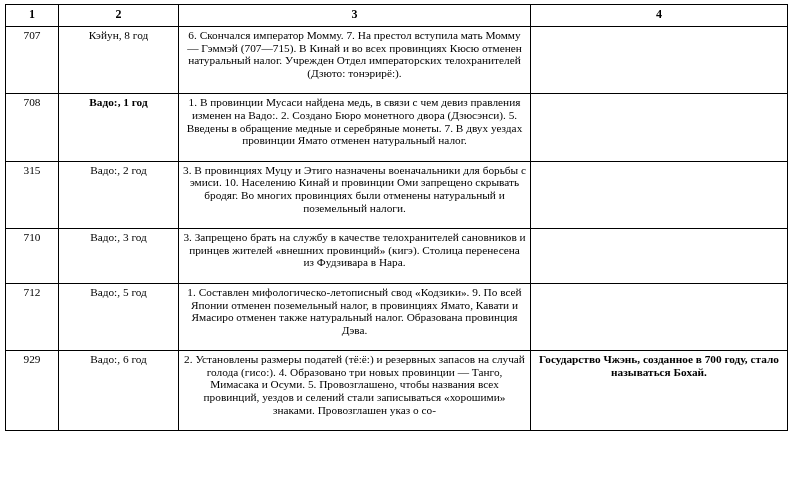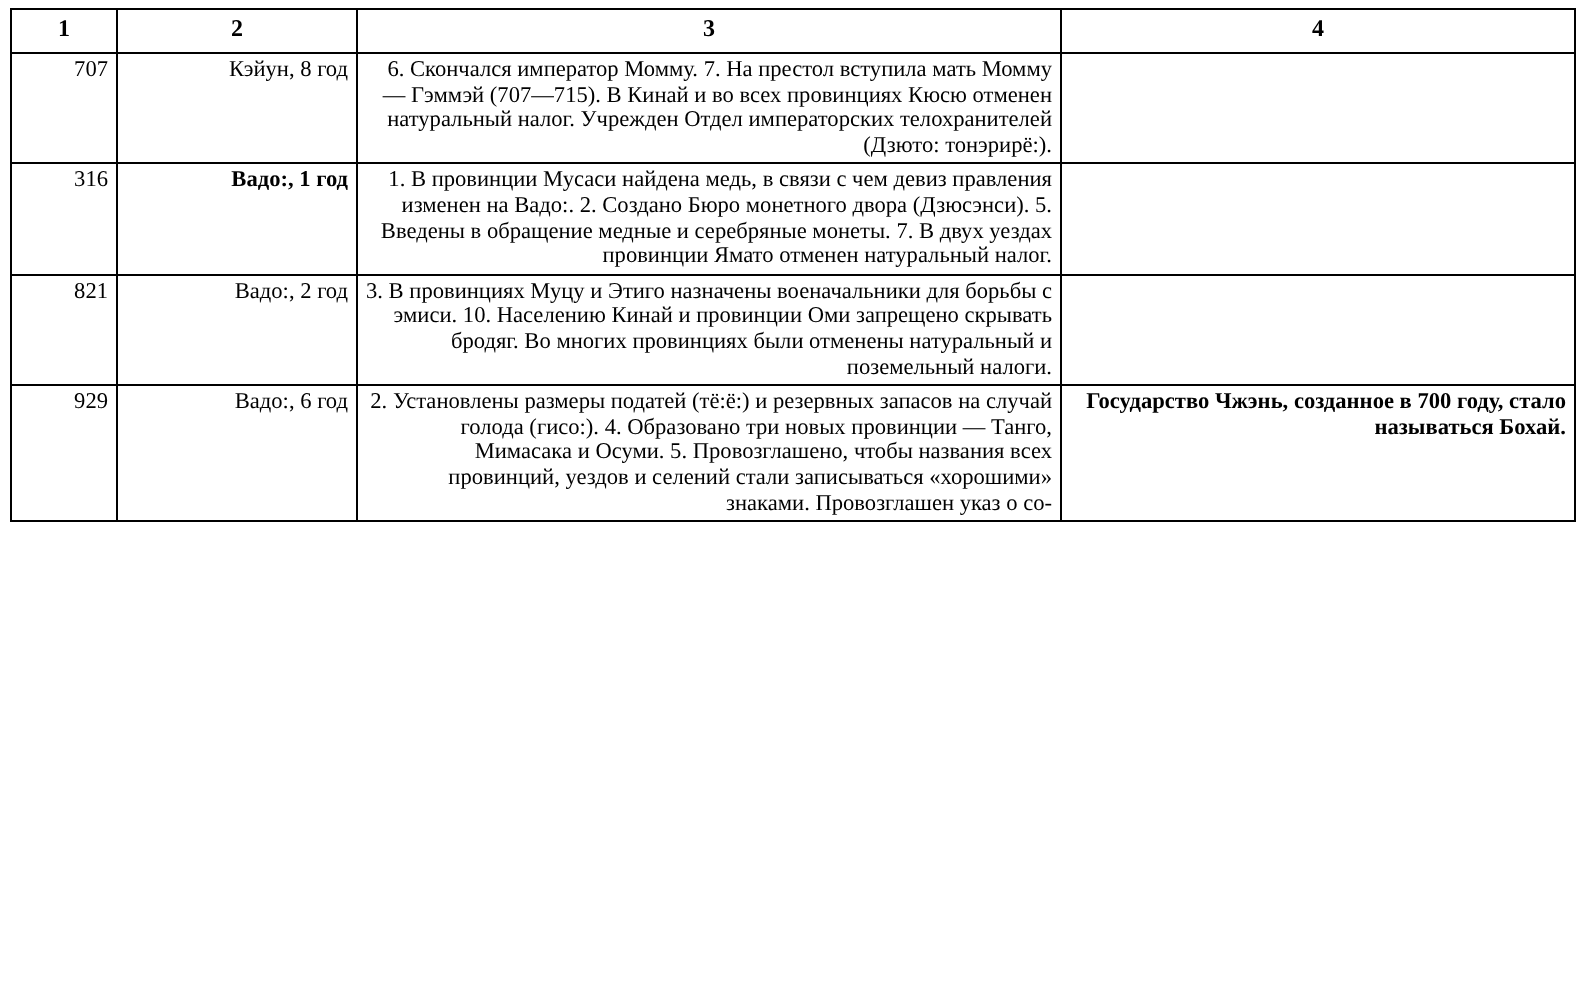--- a/index.html
+++ b/index.html
@@ -28,24 +28,24 @@
     background: #ffffff;
   }
   table.chron col.c1 { width: 53px; }
   table.chron col.c2 { width: 120px; }
   table.chron col.c3 { width: 352px; }
   table.chron col.c4 { width: 257px; }
 
   table.chron th, table.chron td {
     border: 1px solid #000000;
     vertical-align: top;
-    padding: 2px 4px 2px 4px;
+    padding: 2px 4px 14px 4px;
     font-size: 11.3px;
     line-height: 12.6px;
-    text-align: right;
+    text-align: center;
   }
   table.chron thead th {
     text-align: center;
     font-weight: bold;
     font-size: 12px;
     padding: 3px 2px 4px 2px;
     height: 14px;
   }
   td.year {
     font-size: 11.6px;
@@ -86,29 +86,41 @@
       </tr>
     </thead>
     <tbody>
       <tr>
         <td class="year">707</td>
         <td class="era">Кэйун, 8 год</td>
         <td class="events">6. Скончался император Момму. 7. На престол вступила мать Момму — Гэммэй (707—715). В Кинай и во всех провинциях Кюсю отменен натуральный налог. Учрежден Отдел императорских телохранителей (Дзюто: тонэрирё:).</td>
         <td class="notes"></td>
       </tr>
       <tr>
-        <td class="year">316</td>
+        <td class="year">708</td>
         <td class="era b">Вадо:, 1 год</td>
         <td class="events">1. В провинции Мусаси найдена медь, в связи с чем девиз правления изменен на Вадо:. 2. Создано Бюро монетного двора (Дзюсэнси). 5. Введены в обращение медные и серебряные монеты. 7. В двух уездах провинции Ямато отменен натуральный налог.</td>
         <td class="notes"></td>
       </tr>
       <tr>
-        <td class="year">821</td>
+        <td class="year">315</td>
         <td class="era">Вадо:, 2 год</td>
         <td class="events">3. В провинциях Муцу и Этиго назначены военачальники для борьбы с эмиси. 10. Населению Кинай и провинции Оми запрещено скрывать бродяг. Во многих провинциях были отменены натуральный и поземельный налоги.</td>
+        <td class="notes"></td>
+      </tr>
+      <tr>
+        <td class="year">710</td>
+        <td class="era">Вадо:, 3 год</td>
+        <td class="events">3. Запрещено брать на службу в качестве телохранителей сановников и принцев жителей «внешних провинций» (кигэ). Столица перенесена из Фудзивара в Нара.</td>
+        <td class="notes"></td>
+      </tr>
+      <tr>
+        <td class="year">712</td>
+        <td class="era">Вадо:, 5 год</td>
+        <td class="events">1. Составлен мифологическо-летописный свод «Кодзики». 9. По всей Японии отменен поземельный налог, в провинциях Ямато, Кавати и Ямасиро отменен также натуральный налог. Образована провинция Дэва.</td>
         <td class="notes"></td>
       </tr>
       <tr>
         <td class="year">929</td>
         <td class="era">Вадо:, 6 год</td>
         <td class="events">2. Установлены размеры податей (тё:ё:) и резервных запасов на случай голода (гисо:). 4. Образовано три новых провинции — Танго, Мимасака и Осуми. 5. Провозглашено, чтобы названия всех провинций, уездов и селений стали записываться «хорошими» знаками. Провозглашен указ о со-</td>
         <td class="notes">Государство Чжэнь, созданное в 700 году, стало называться Бохай.</td>
       </tr>
     </tbody>
   </table>

